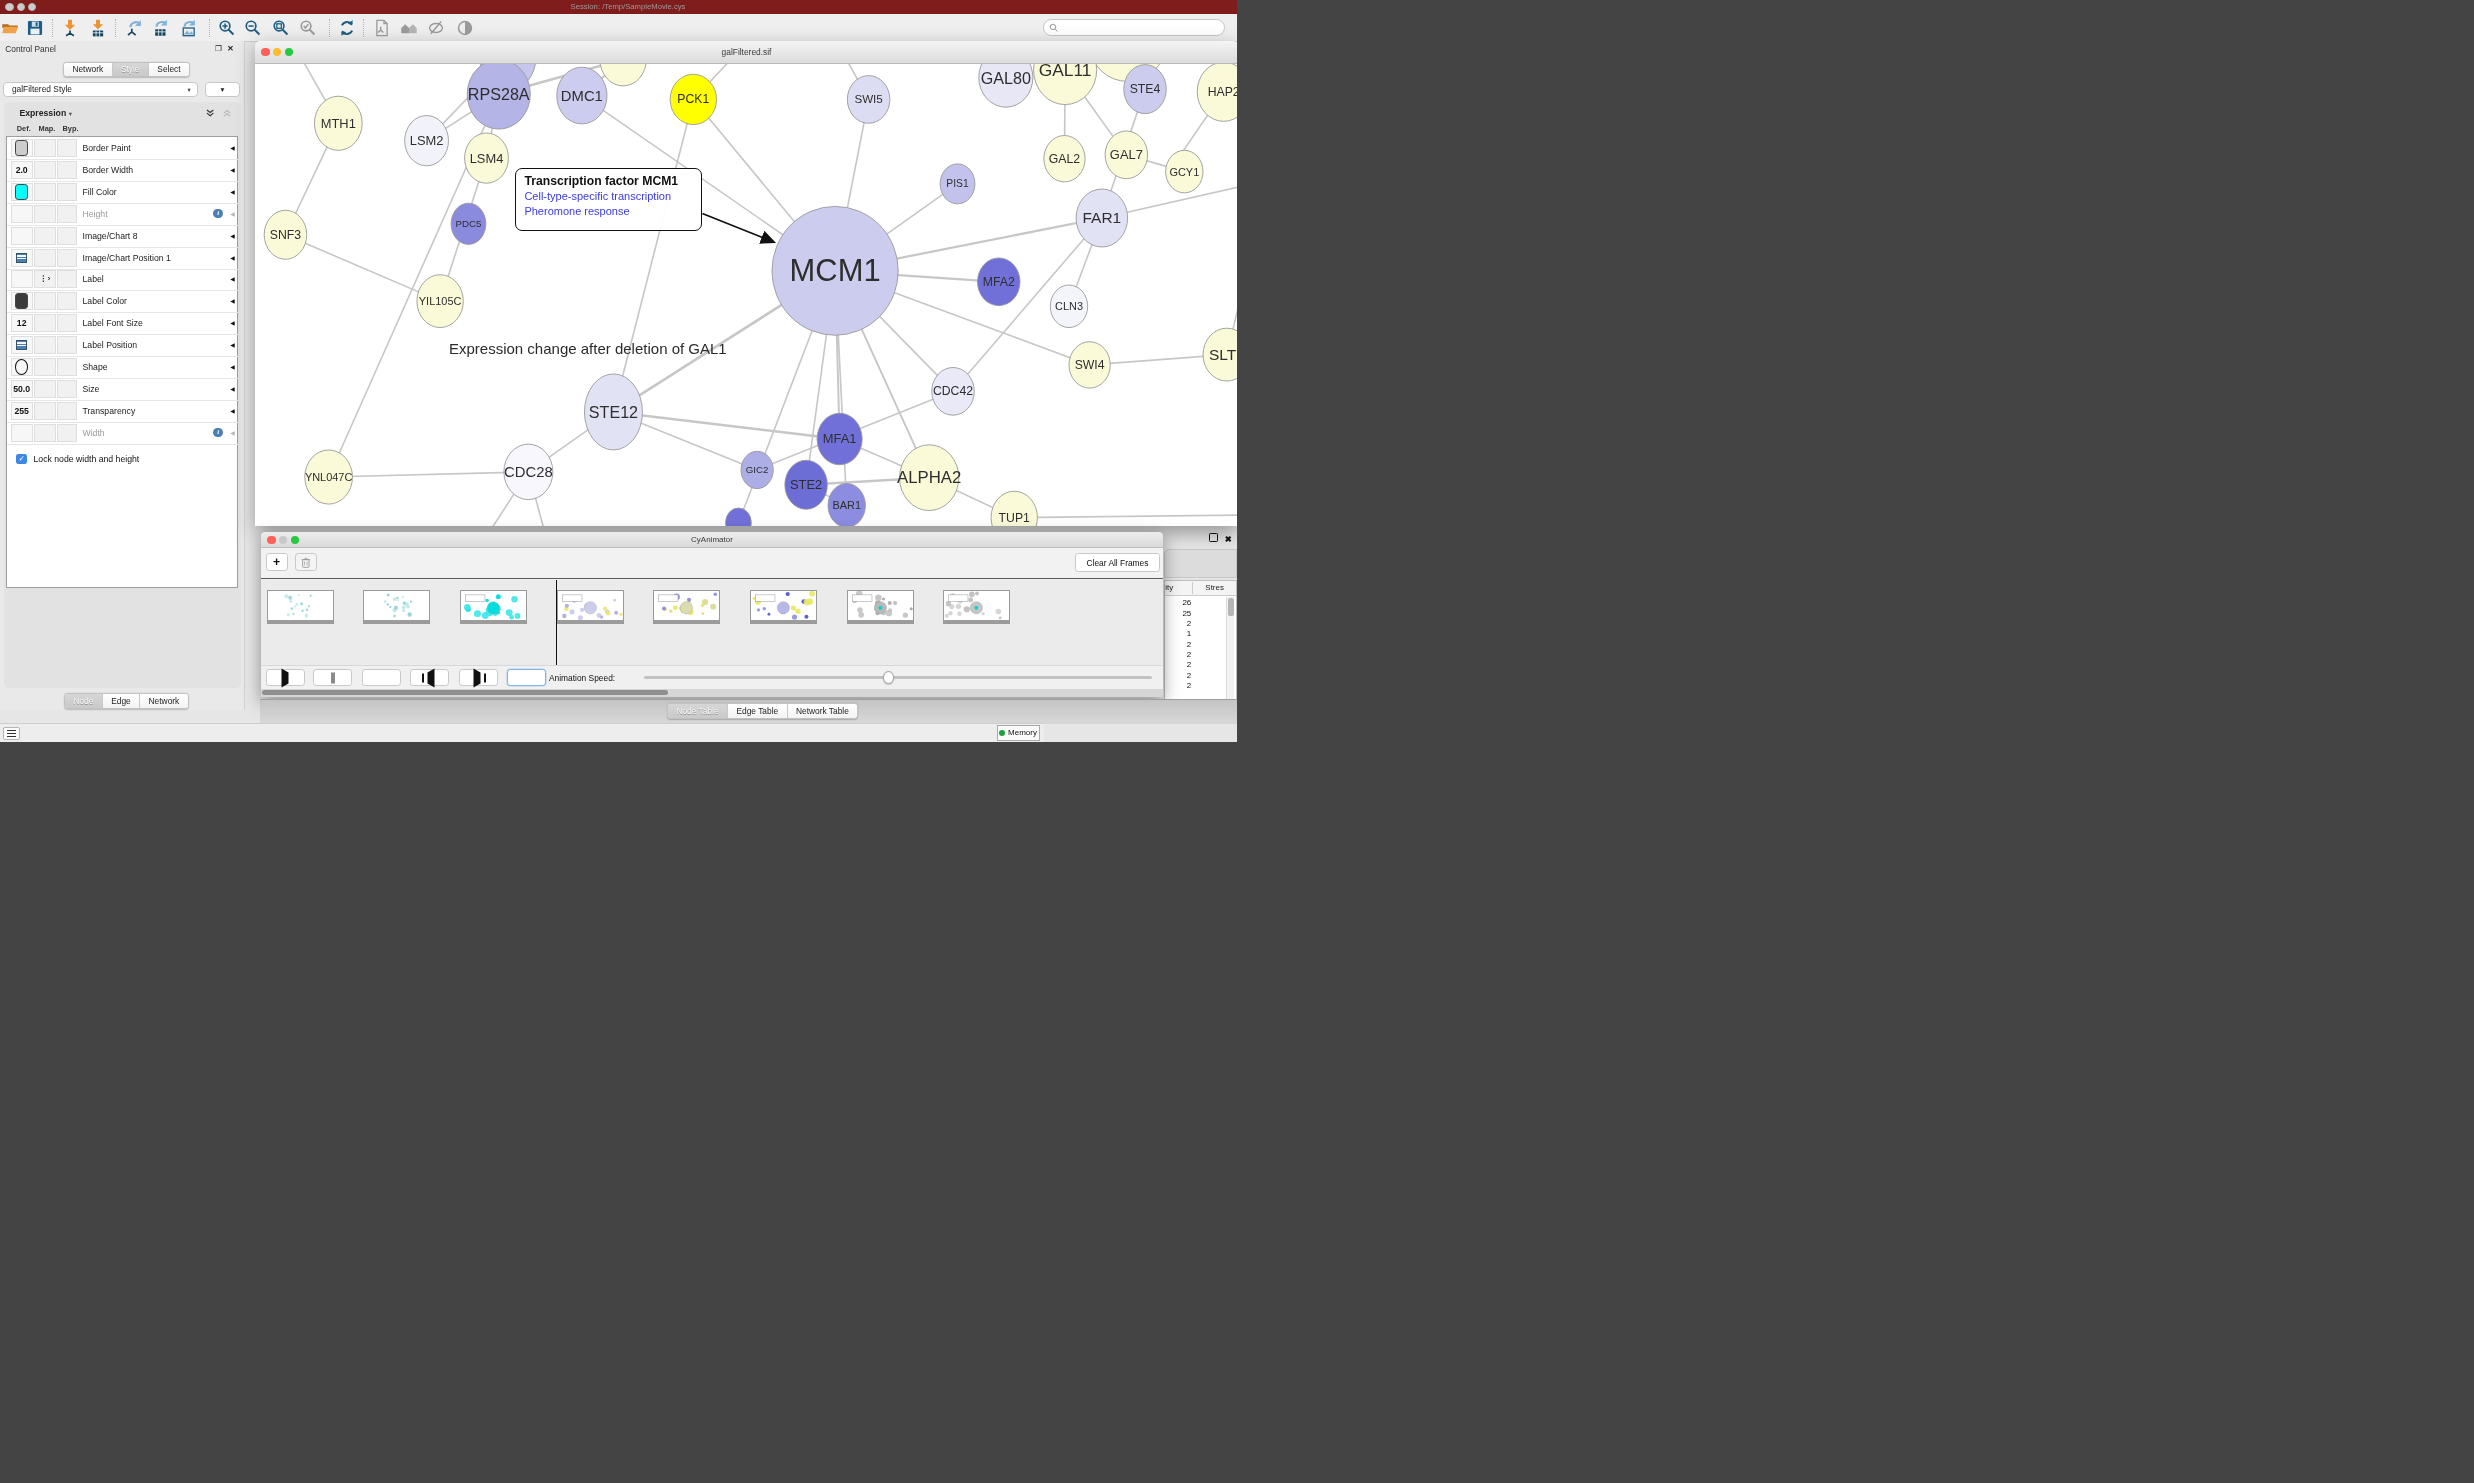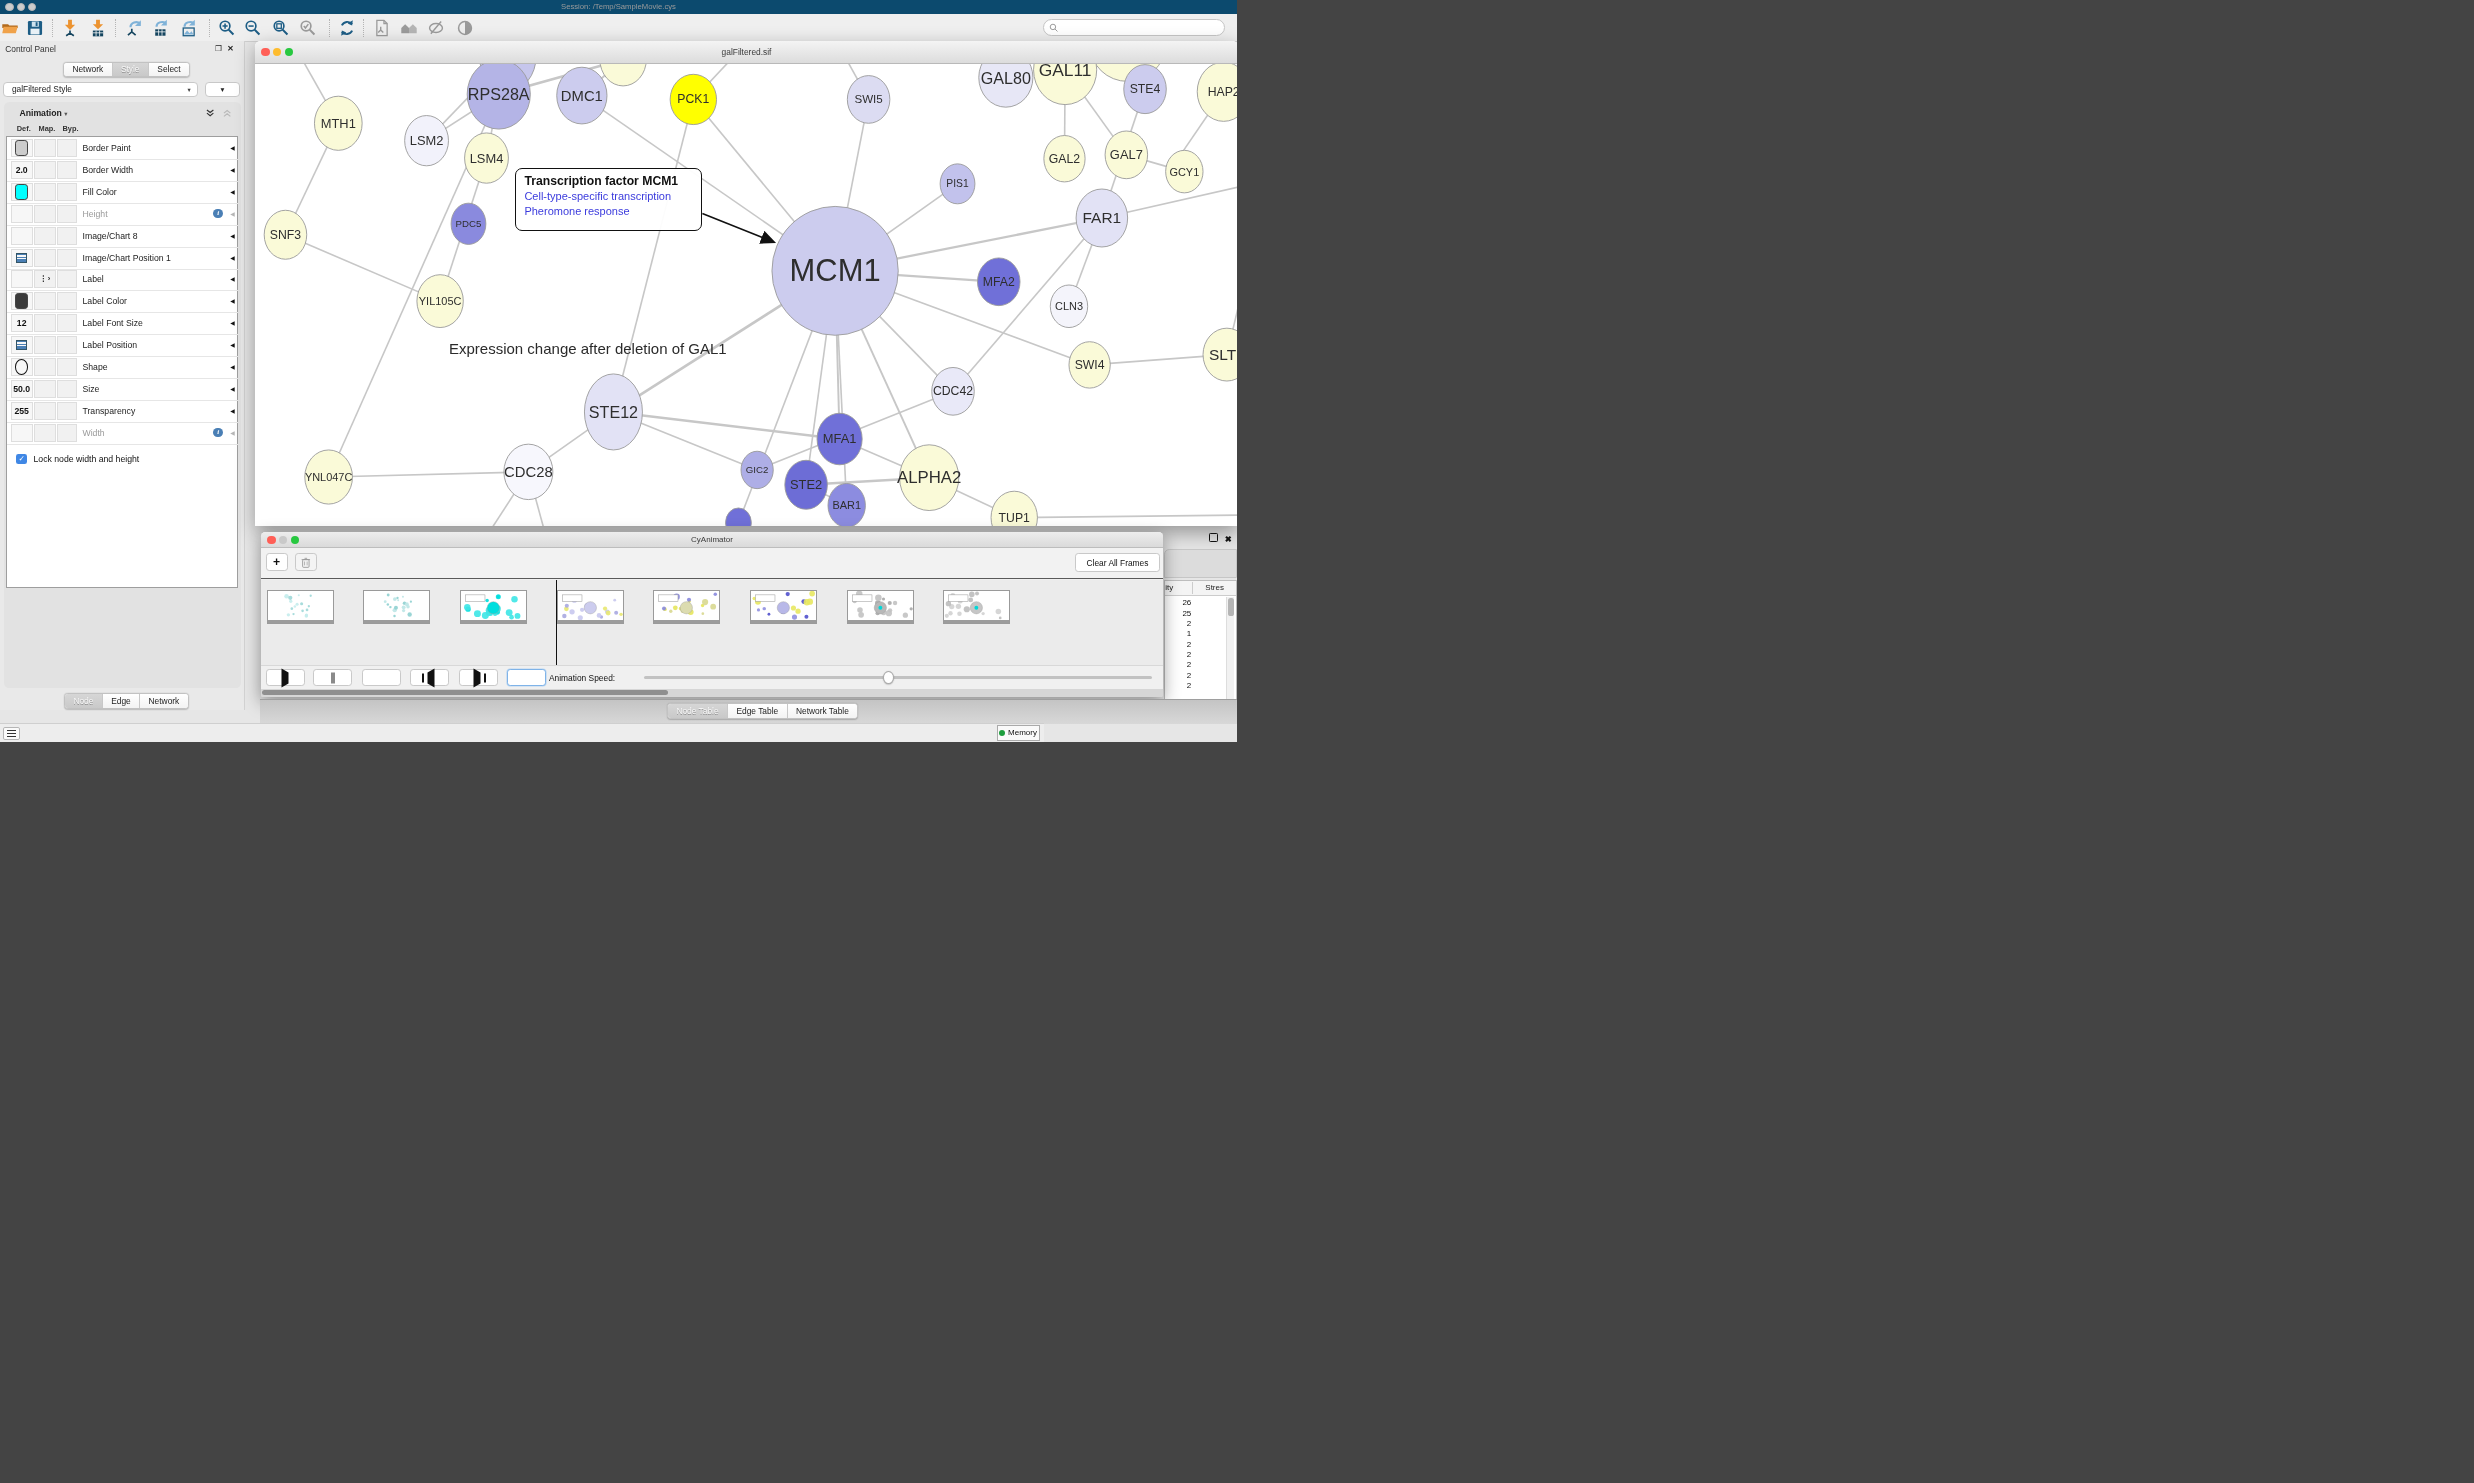--- a/index.html
+++ b/index.html
@@ -1,19 +1,19 @@
 <!DOCTYPE html>
 <html style="font-size:10.3px"><head>
 <meta charset="utf-8">
 <style>
   html,body{margin:0;padding:0;background:#444;}
   .screen{position:relative;width:1237px;height:742px;background:#e6e6e6;overflow:hidden;
           font-family:"Liberation Sans",sans-serif;-webkit-font-smoothing:antialiased;}
   
-  .titlebar{position:absolute;left:0;top:0;width:1237px;height:13.5px;background:#0c4a6e;border-bottom:0.6px solid #d0d0d0;}
+  .titlebar{position:absolute;left:0;top:0;width:1237px;height:13.5px;background:#7f1d1d;border-bottom:0.6px solid #d0d0d0;padding-left:19px;}
   .titlebar .title{position:absolute;left:0;right:0;top:1.9px;text-align:center;font-size:7.7px;color:#9b9b9b;}
   .tl{position:absolute;top:2.6px;width:8.4px;height:8.4px;border-radius:50%;}
   .tl.gray{background:#cdcdcd;border:0.6px solid #b5b5b5;box-sizing:border-box;}
   
   .toolbar{position:absolute;left:0;top:14px;width:1237px;height:27px;background:#efefef;border-bottom:0.6px solid #cfcfcf;}
   .tb-icon{position:absolute;top:4.5px;width:18px;height:18px;display:block;}
   .tb-icon svg{width:18px;height:18px;}
   .tb-sep{position:absolute;top:4.5px;width:0.6px;height:18px;border-left:0.6px dotted #b5b5b5;}
   .searchbox{position:absolute;left:1043px;top:5.2px;width:182px;height:17px;background:#fff;border:0.6px solid #c6c6c6;border-radius:8.4px;box-sizing:border-box;}
   .searchbox svg{position:absolute;left:5.2px;top:3.2px;width:9.7px;height:9.7px;}
@@ -239,21 +239,21 @@
       <span class="seg-item">Network</span>
       <span class="seg-item active">Style</span>
       <span class="seg-item">Select</span>
     </div>
     <div class="style-combo">
       <span>galFiltered Style</span><span class="caret">▾</span>
     </div>
     <div class="style-menu-btn"><span style="font-size:6.4px;color:#222">▼</span></div>
 
     <div class="props">
-      <div class="props-header"><span>Animation</span> <span class="caret">▾</span></div>
+      <div class="props-header"><span>Expression</span> <span class="caret">▾</span></div>
       <div class="props-chevrons">
         <svg viewBox="0 0 16 16">
             <path d="M3 3l5 4 5-4M3 8l5 4 5-4" fill="none" stroke="#333" stroke-width="1.8"></path>
           </svg>
         <svg viewBox="0 0 16 16">
             <path d="M3 13l5-4 5 4M3 8l5-4 5 4" fill="none" stroke="#b8b8b8" stroke-width="1.8"></path>
           </svg>
       </div>
       <div class="colheads">
         <span style="left:10.3px">Def.</span>

